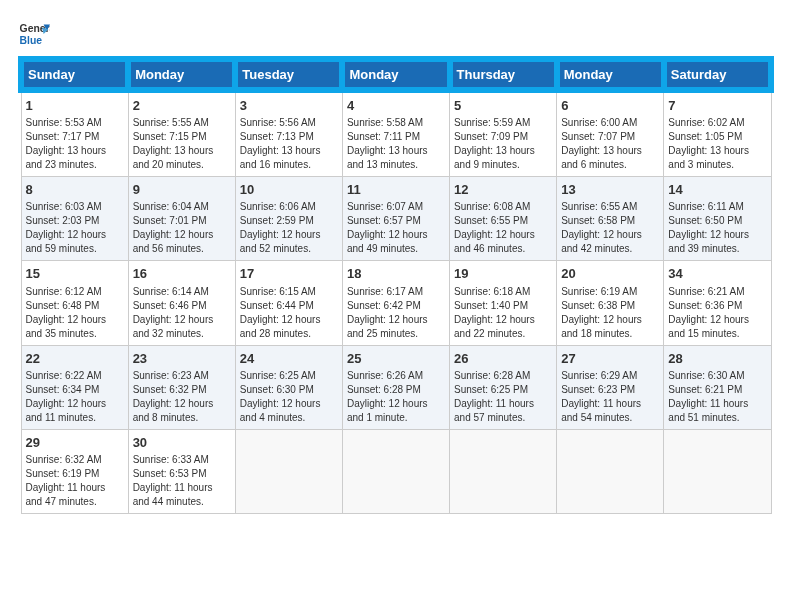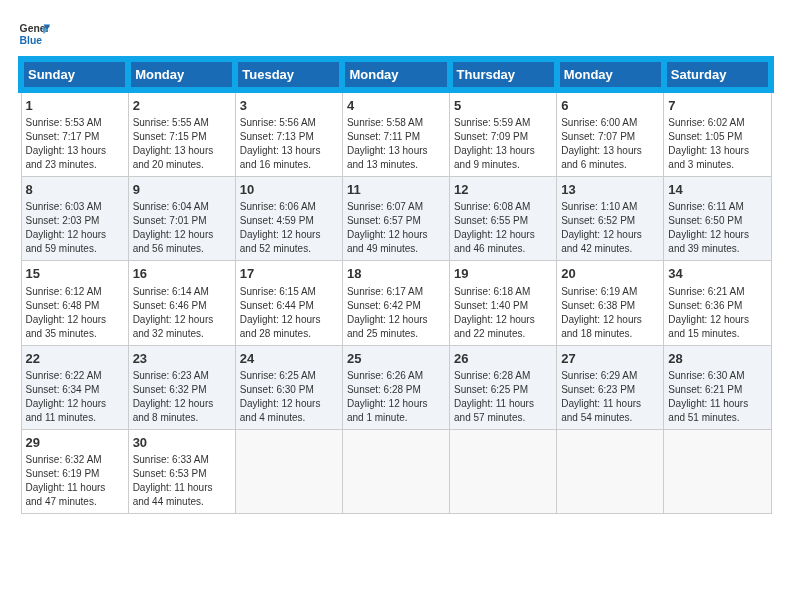--- a/index.html
+++ b/index.html
@@ -182,42 +182,42 @@
           <td>
             <span class="day-num">9</span>
             <div>Sunrise: 6:04 AM</div>
             <div>Sunset: 7:01 PM</div>
             <div>Daylight: 12 hours</div>
             <div>and 56 minutes.</div>
           </td>
           <td>
             <span class="day-num">10</span>
             <div>Sunrise: 6:06 AM</div>
-            <div>Sunset: 4:59 PM</div>
+            <div>Sunset: 2:59 PM</div>
             <div>Daylight: 12 hours</div>
             <div>and 52 minutes.</div>
           </td>
           <td>
             <span class="day-num">11</span>
             <div>Sunrise: 6:07 AM</div>
             <div>Sunset: 6:57 PM</div>
             <div>Daylight: 12 hours</div>
             <div>and 49 minutes.</div>
           </td>
           <td>
             <span class="day-num">12</span>
             <div>Sunrise: 6:08 AM</div>
             <div>Sunset: 6:55 PM</div>
             <div>Daylight: 12 hours</div>
             <div>and 46 minutes.</div>
           </td>
           <td>
             <span class="day-num">13</span>
-            <div>Sunrise: 1:10 AM</div>
-            <div>Sunset: 6:52 PM</div>
+            <div>Sunrise: 6:55 AM</div>
+            <div>Sunset: 6:58 PM</div>
             <div>Daylight: 12 hours</div>
             <div>and 42 minutes.</div>
           </td>
           <td>
             <span class="day-num">14</span>
             <div>Sunrise: 6:11 AM</div>
             <div>Sunset: 6:50 PM</div>
             <div>Daylight: 12 hours</div>
             <div>and 39 minutes.</div>
           </td>

